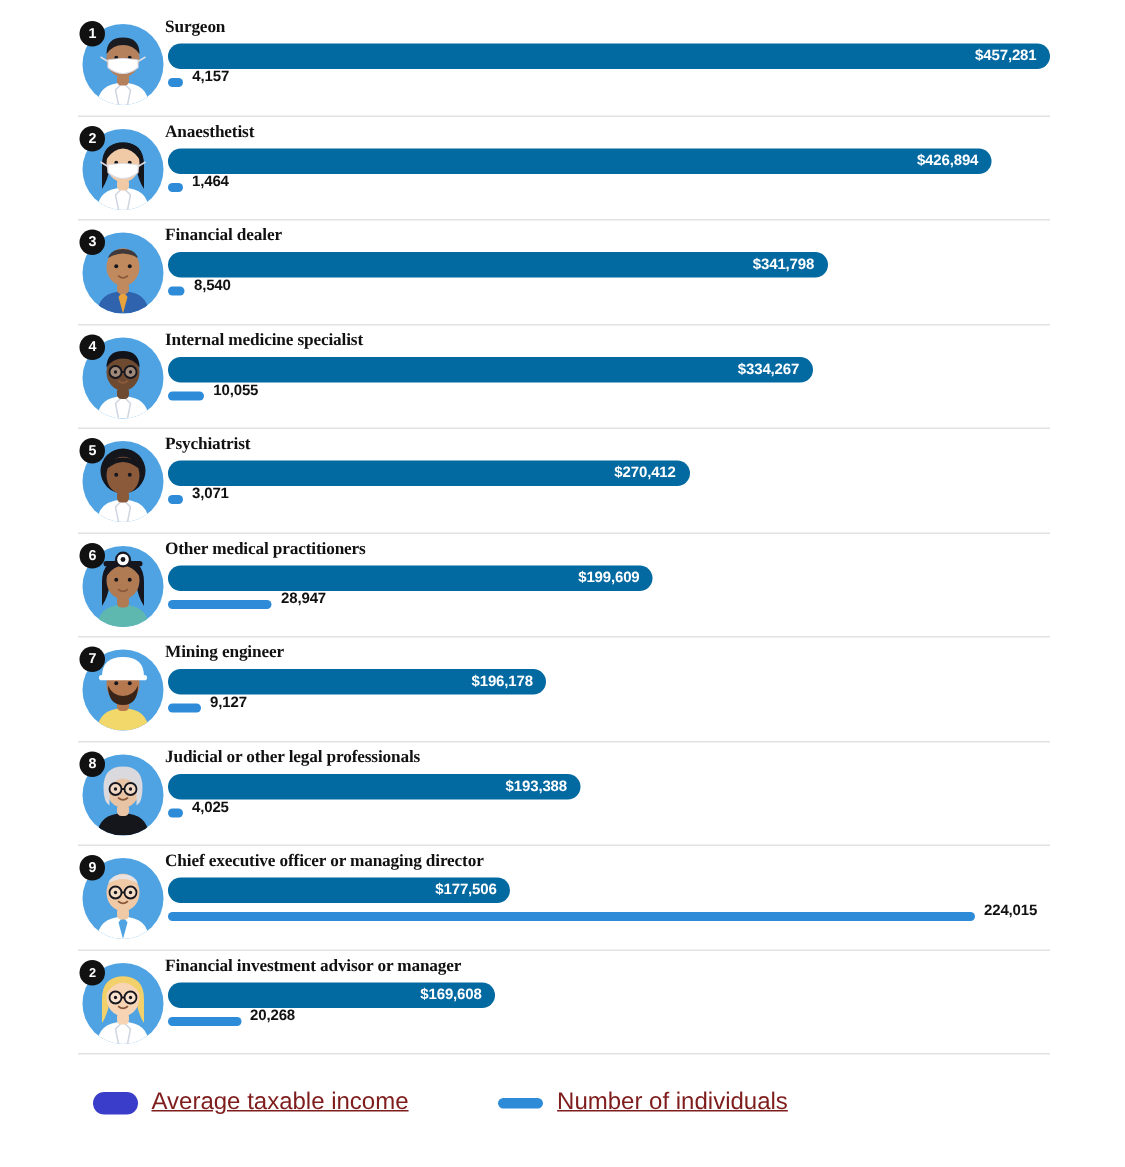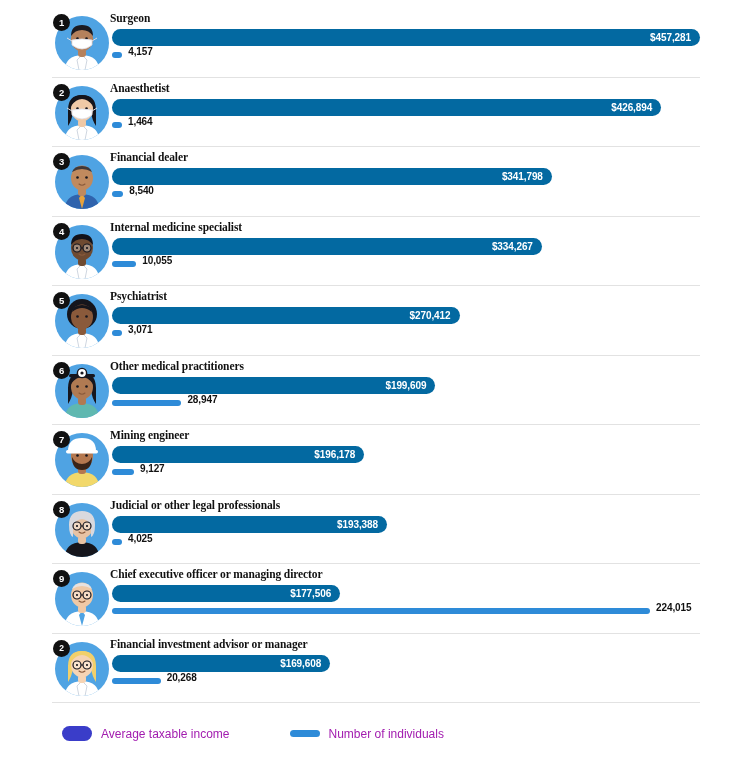--- a/index.html
+++ b/index.html
@@ -145,22 +145,23 @@
     margin-right: 9px;
   }
   .swatch-count {
     width: 30px;
     height: 7px;
     border-radius: 4px;
     background: #2e8bd8;
     margin-right: 9px;
   }
   .legend-text {
-    font-size: 12px;
-    color: #a21caf;
+    font-size: 16px;
+    color: #7f1d1d;
+    text-decoration: underline;
   }
   .source {
     position: absolute;
     left: 8px;
     top: 765px;
     font-size: 10.5px;
     color: #8a8a8a;
     margin-top: 36px;
   }
 </style>

